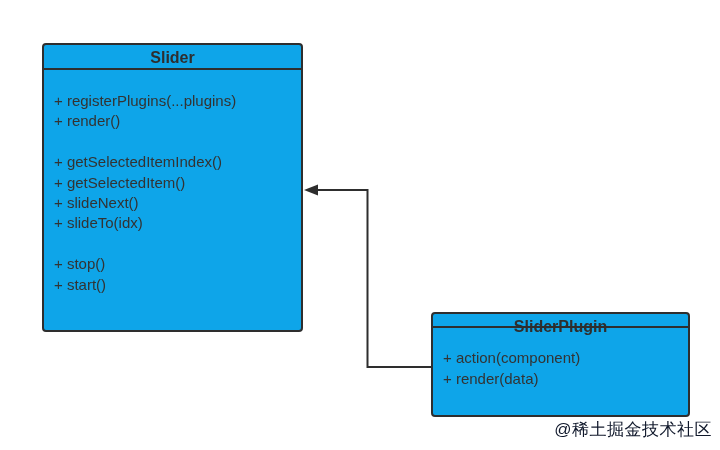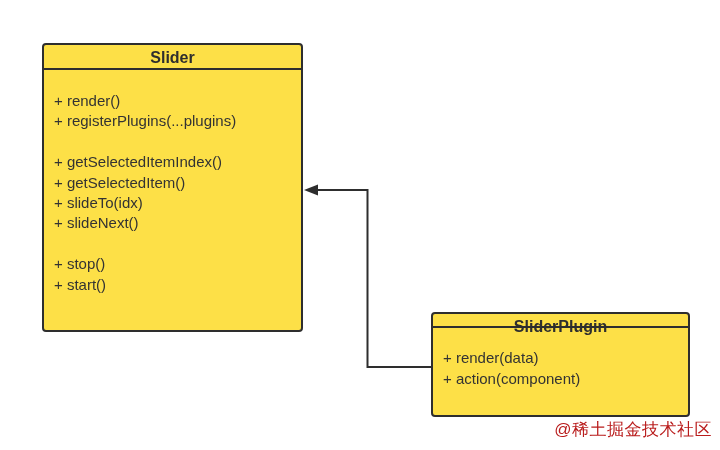--- a/index.html
+++ b/index.html
@@ -11,21 +11,21 @@
     position: relative;
     width: 720px;
     height: 450px;
     background: #ffffff;
     font-family: "Liberation Sans", "DejaVu Sans", sans-serif;
     overflow: hidden;
   }
   .uml-box {
     position: absolute;
     box-sizing: border-box;
-    background: #fde047;
+    background: #0ea5e9;
     border: 2px solid #2e2e2e;
     border-radius: 4px;
   }
   .uml-title {
     box-sizing: border-box;
     border-bottom: 2px solid #2e2e2e;
     text-align: center;
     font-weight: bold;
     font-size: 16px;
     color: #2e2e2e;
@@ -83,52 +83,52 @@
     top: 0;
     width: 720px;
     height: 450px;
     pointer-events: none;
   }
   .watermark {
     position: absolute;
     right: 8px;
     top: 418px;
     font-size: 17px;
-    color: #b91c1c;
+    color: #0f172a;
     letter-spacing: 0.5px;
     white-space: nowrap;
     text-align: center;
   }
 </style>
 </head>
 <body>
 
 <div class="canvas">
 
   <div class="uml-box slider-box">
     <div class="uml-title">Slider</div>
     <div class="uml-body">
+      <div class="uml-line">+ registerPlugins(...plugins)</div>
       <div class="uml-line">+ render()</div>
-      <div class="uml-line">+ registerPlugins(...plugins)</div>
       <div class="uml-line"></div>
       <div class="uml-line">+ getSelectedItemIndex()</div>
       <div class="uml-line">+ getSelectedItem()</div>
+      <div class="uml-line">+ slideNext()</div>
       <div class="uml-line">+ slideTo(idx)</div>
-      <div class="uml-line">+ slideNext()</div>
       <div class="uml-line"></div>
       <div class="uml-line">+ stop()</div>
       <div class="uml-line">+ start()</div>
     </div>
   </div>
 
   <div class="uml-box plugin-box">
     <div class="uml-title">SliderPlugin</div>
     <div class="uml-body">
+      <div class="uml-line">+ action(component)</div>
       <div class="uml-line">+ render(data)</div>
-      <div class="uml-line">+ action(component)</div>
     </div>
   </div>
 
   <svg class="connector-svg" viewBox="0 0 720 450" xmlns="http://www.w3.org/2000/svg">
     <path d="M431,367 L367.5,367 L367.5,190 L317,190" fill="none" stroke="#2e2e2e" stroke-width="2"></path>
     <polygon points="304,190 318,184.5 318,195.5" fill="#2e2e2e"></polygon>
   </svg>
 
   <div class="watermark">@稀土掘金技术社区</div>
 

